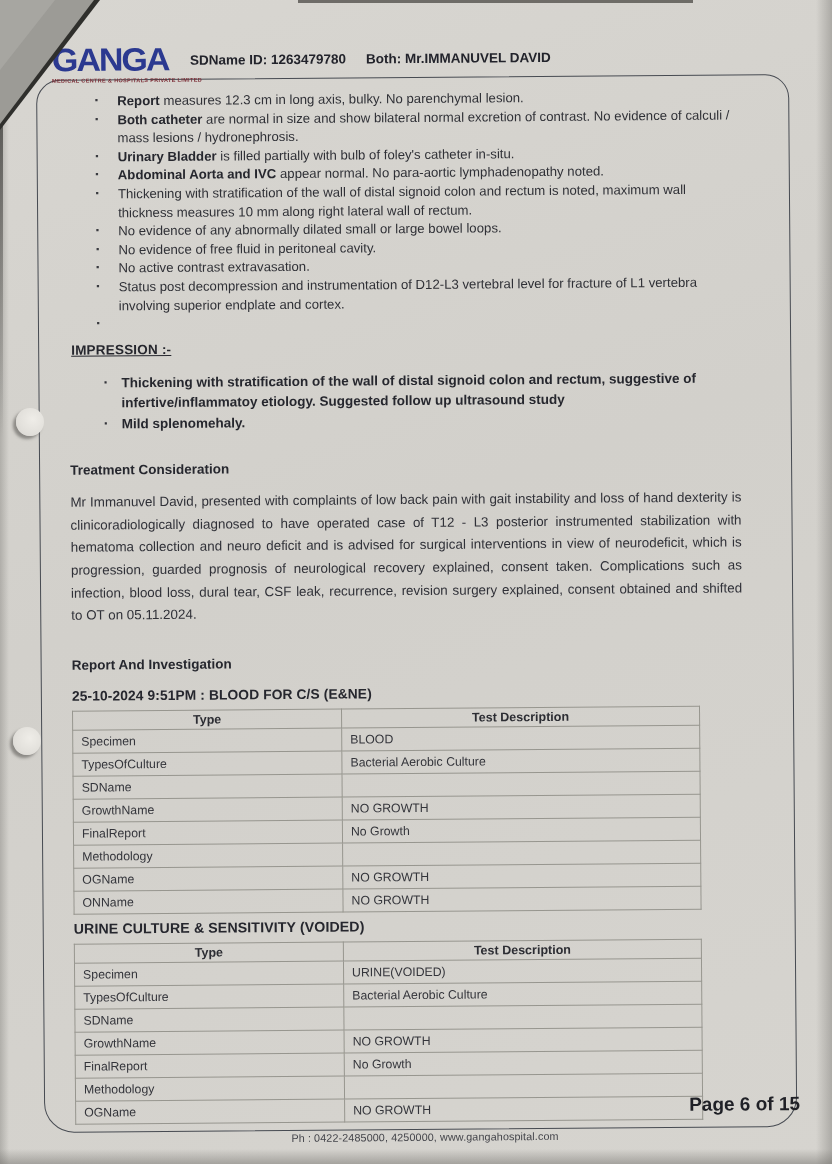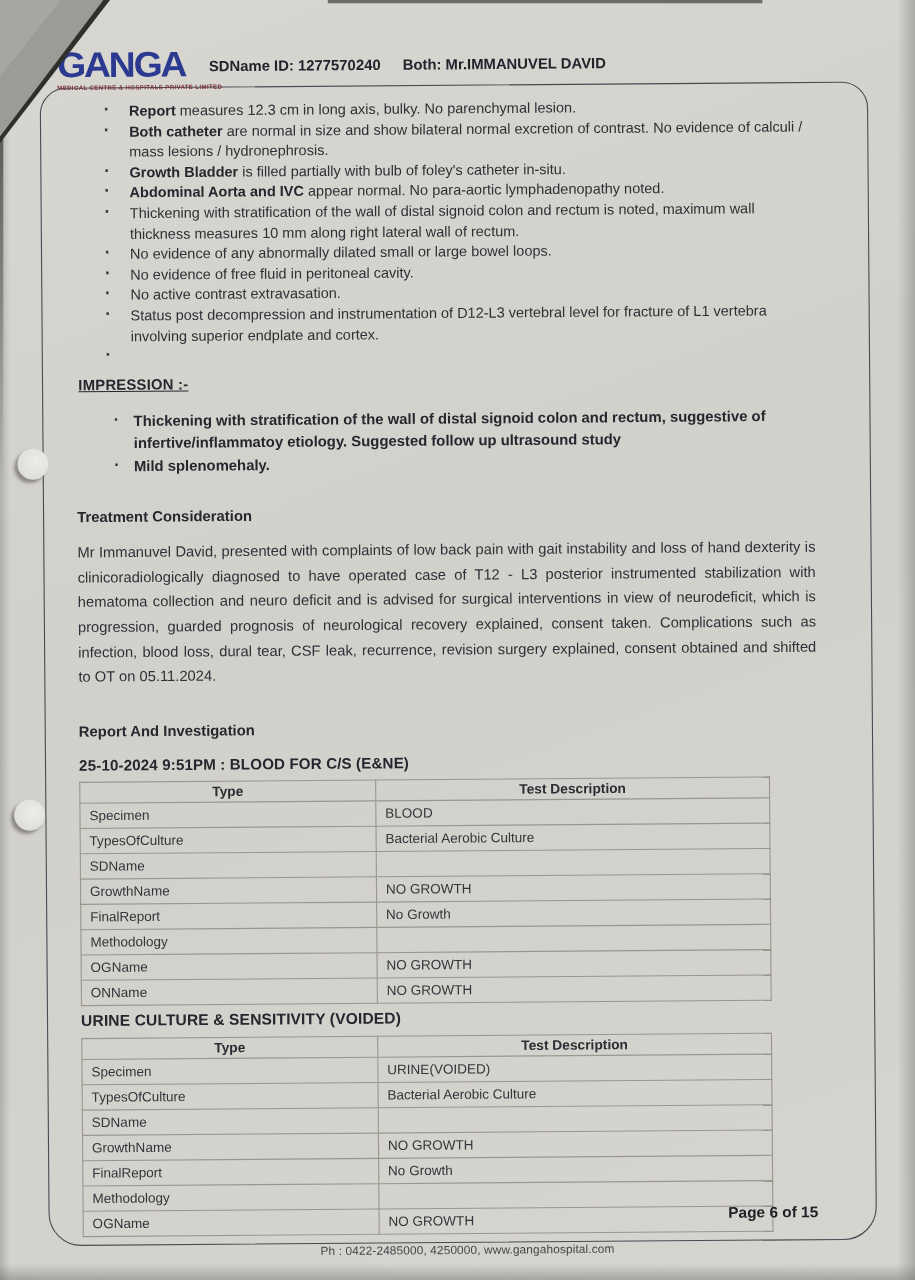--- a/index.html
+++ b/index.html
@@ -76,51 +76,51 @@
     letter-spacing:.1px; }
   .table-title.urine { margin-top:6px; font-size:14.2px; }
 
   table.rpt { margin-top:7px; width:628px; border-collapse:collapse; }
   table.rpt th { border:1px solid #97968f; font-size:12.5px; font-weight:bold;
     text-align:center; height:18px; color:#2c2d33; padding:0; }
   table.rpt td { border:1px solid #97968f; font-size:12.3px; height:20px;
     padding:1px 8px; color:#34353b; }
   td.c-type { width:252px; padding-left:10px; }
 
-  .page-num { position:absolute; left:658px; top:1096px; z-index:7;
-    font-size:14px; font-weight:bold; color:#1f2026; }
+  .page-num { position:absolute; left:685px; top:1096px; z-index:7;
+    font-size:19px; font-weight:bold; color:#1f2026; }
   .contact { position:absolute; left:287px; top:1131px; z-index:7;
     font-size:10.8px; color:#44454b; letter-spacing:.1px; }
 </style>
 </head>
 <body>
 
 <div class="stage">
   <div class="paper"></div>
 
   <div class="tilt">
 
     <div class="logo">
       <div class="logo-text">GANGA</div>
       <div class="logo-tagline">MEDICAL CENTRE &amp; HOSPITALS PRIVATE LIMITED</div>
     </div>
     <div class="patient-line">
-      <span class="grp"><span>SDName ID:</span> <span>1277570240</span></span><span><span>Both:</span> <span>Mr.IMMANUVEL DAVID</span></span>
+      <span class="grp"><span>SDName ID:</span> <span>1263479780</span></span><span><span>Both:</span> <span>Mr.IMMANUVEL DAVID</span></span>
     </div>
 
     <div class="content-box">
       <div class="box-inner">
 
         <ul class="blist">
 
             <li><b>Report</b><span> measures 12.3 cm in long axis, bulky. No parenchymal lesion.</span></li>
 
             <li><b>Both catheter</b><span> are normal in size and show bilateral normal excretion of contrast. No evidence of calculi / mass lesions / hydronephrosis.</span></li>
 
-            <li><b>Growth Bladder</b><span> is filled partially with bulb of foley's catheter in-situ.</span></li>
+            <li><b>Urinary Bladder</b><span> is filled partially with bulb of foley's catheter in-situ.</span></li>
 
             <li><b>Abdominal Aorta and IVC</b><span> appear normal. No para-aortic lymphadenopathy noted.</span></li>
 
             <li><b></b><span>Thickening with stratification of the wall of distal signoid colon and rectum is noted, maximum wall thickness measures 10 mm along right lateral wall of rectum.</span></li>
 
             <li><b></b><span>No evidence of any abnormally dilated small or large bowel loops.</span></li>
 
             <li><b></b><span>No evidence of free fluid in peritoneal cavity.</span></li>
 
             <li><b></b><span>No active contrast extravasation.</span></li>

